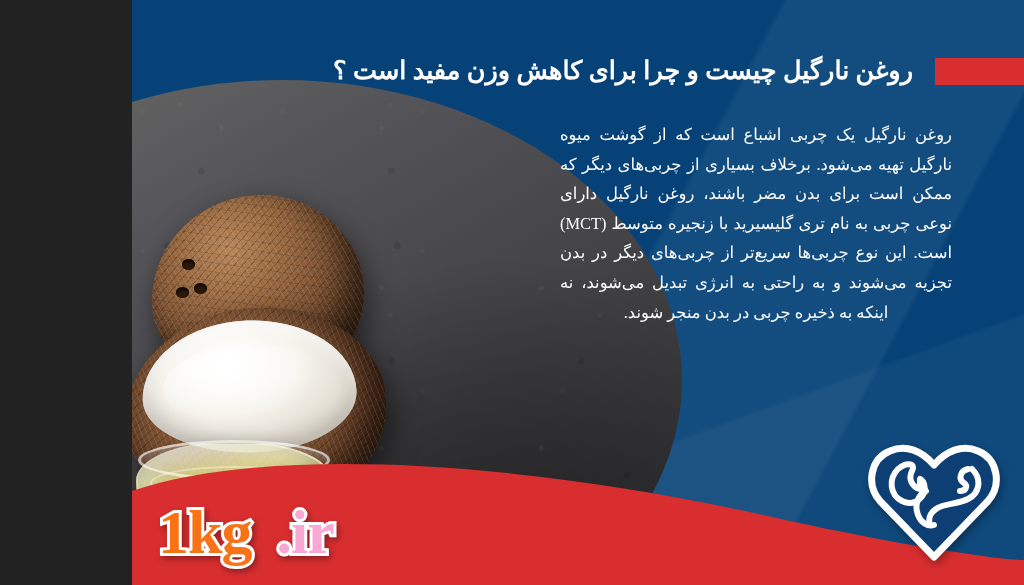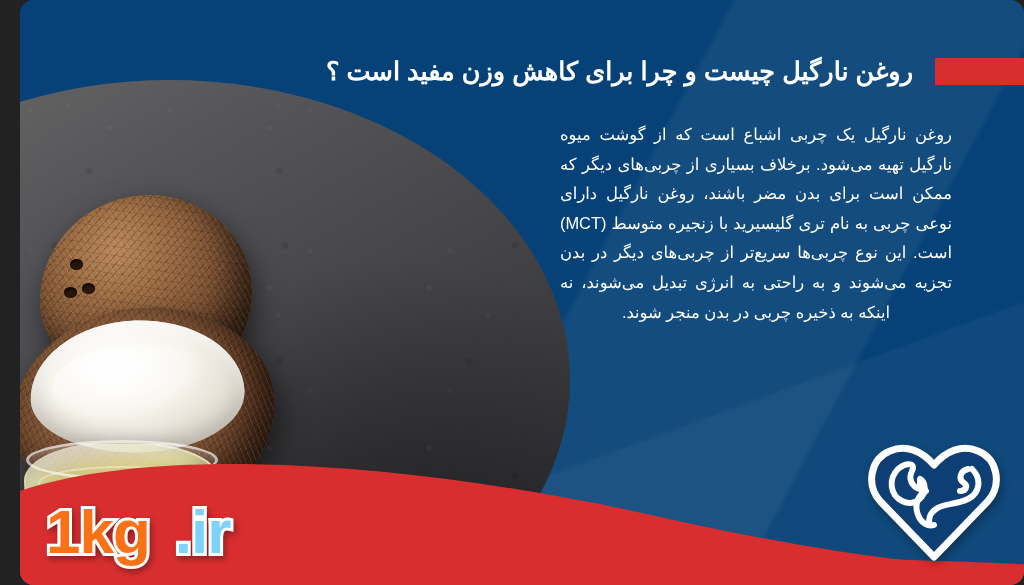--- a/index.html
+++ b/index.html
@@ -1,24 +1,23 @@
 <!DOCTYPE html>
 <html lang="fa" dir="rtl"><head>
 <meta charset="utf-8">
 <title>1kg.ir banner</title>
 <style>
   html,body{margin:0;padding:0;background:#222;}
   *{box-sizing:border-box;}
   .stage{
     position:relative;
-    width:1004px;height:585px;
+    width:892px;height:585px;
     overflow:hidden;
     background:#064277;
-    font-family:Liberation Sans, sans-serif;
-    border-radius:14px;
+    font-family:Liberation Serif, serif;
   }
 
   
   .bg-base{position:absolute;inset:0;background:#064277;}
   .bg-sheen{
     position:absolute;inset:0;
     background:linear-gradient(118deg,
        rgba(255,255,255,0) 0%,
        rgba(255,255,255,0) 54%,
        rgba(255,255,255,.055) 54.6%,
@@ -184,21 +183,21 @@
   
   .logo-1kg{
     position:absolute;left:26px;bottom:22px;
     font-size:62px;font-weight:bold;letter-spacing:-1px;
     direction:ltr;line-height:1;
     -webkit-text-stroke:6px #ffffff;
     paint-order:stroke fill;
     filter:drop-shadow(2px 3px 3px rgba(0,0,0,.35));
   }
   .logo-1kg .blue{color:#f97316;}
-  .logo-1kg .gray{color:#7dd3fc;padding-left:25px;}
+  .logo-1kg .gray{color:#f9a8d4;padding-left:25px;}
 
   .heart-logo{
     position:absolute;right:24px;bottom:22px;width:132px;height:124px;
     filter:drop-shadow(2px 4px 4px rgba(0,0,0,.32));
   }
 </style>
 </head>
 <body>
 
 <div class="stage">

